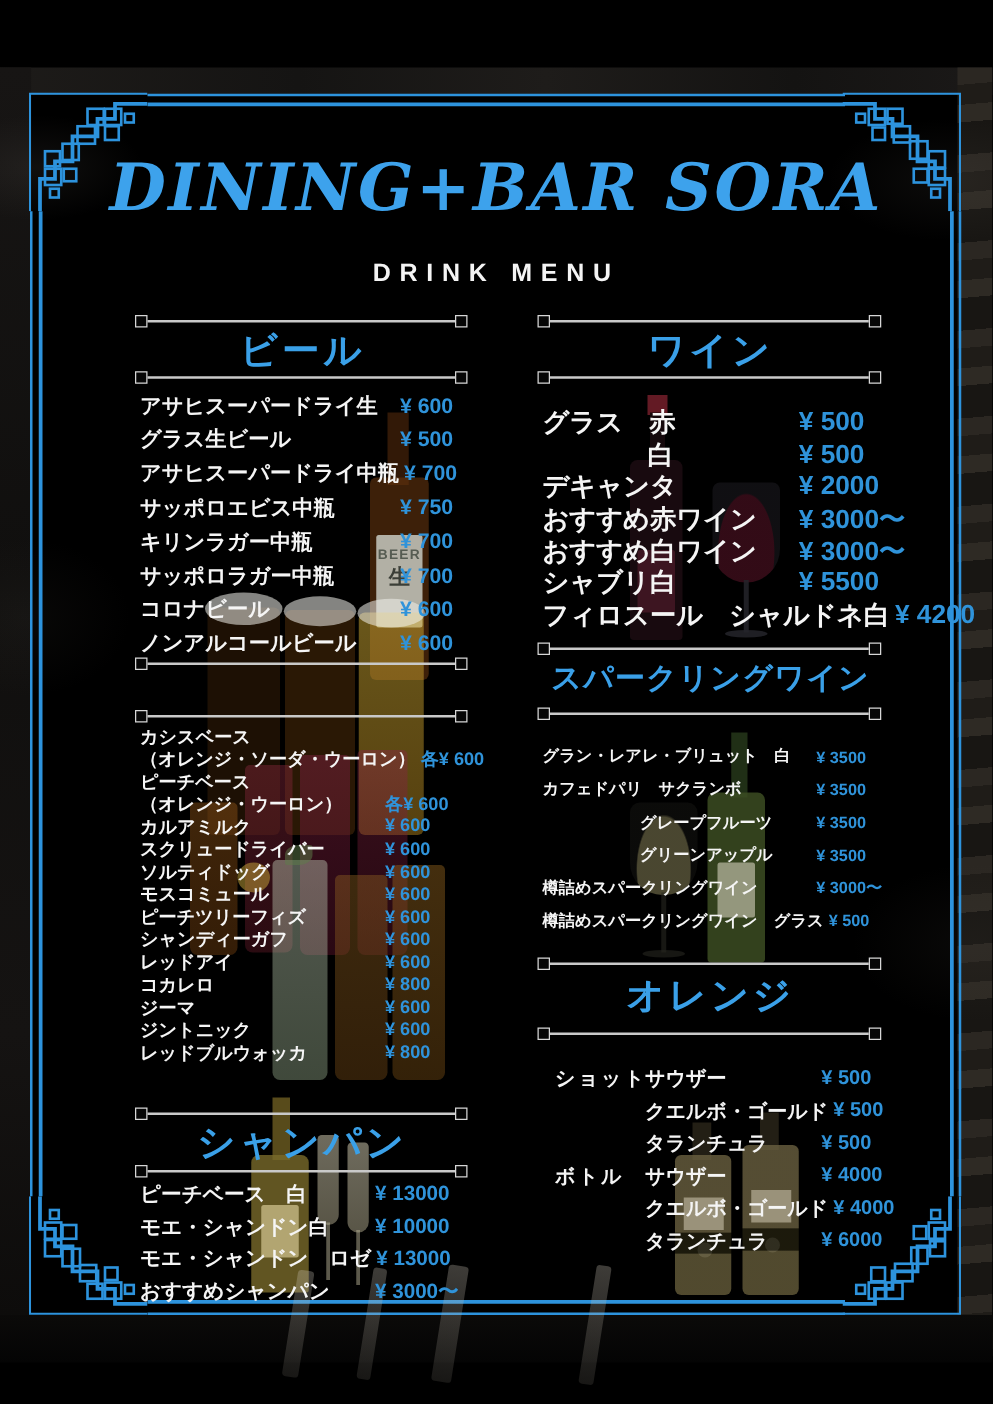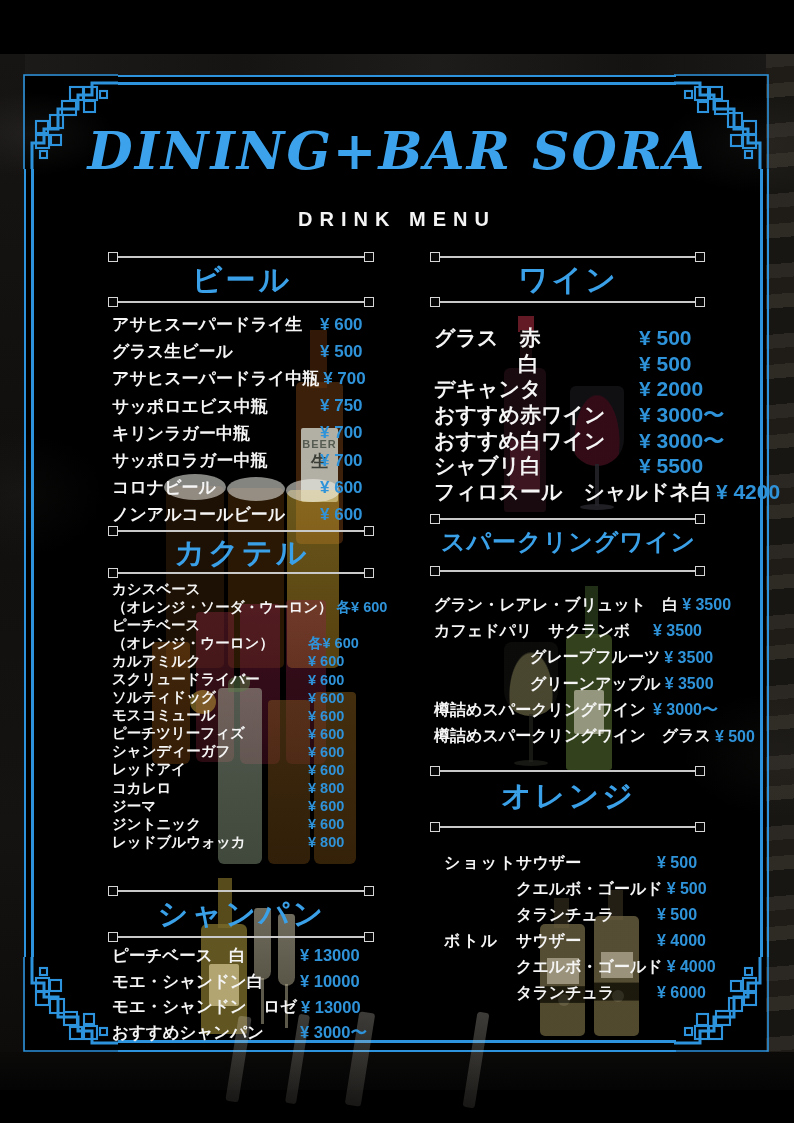--- a/index.html
+++ b/index.html
@@ -61,21 +61,21 @@
   .rows{position:absolute;left:4px;right:0;}
   .row{display:flex;align-items:center;}
   .nm{white-space:nowrap;color:#f5f5f5;font-weight:bold;}
   .sp{flex:1 1 0;min-width:4px;}
   .pr{white-space:nowrap;color:#2f93da;font-weight:bold;flex:0 0 auto;text-align:left;}
   .lbl{white-space:nowrap;color:#f5f5f5;font-weight:bold;flex:0 0 auto;width:72px;letter-spacing:2px;}
 
   .rows-beer .row{height:27.2px;font-size:17px;}      .rows-beer .pr{width:56px;}
   .rows-wine .row{height:25.7px;font-size:21px;}    .rows-wine .pr{width:68px;}
   .rows-cocktail .row{height:18.1px;font-size:14.5px;}.rows-cocktail .pr{width:68px;}
-  .rows-sparkling .row{height:26.3px;font-size:16px;}.rows-sparkling .pr{width:54px;}
+  .rows-sparkling .row{height:26.3px;font-size:13px;}.rows-sparkling .pr{width:54px;}
   .rows-champagne .row{height:25.8px;font-size:16.5px;}.rows-champagne .pr{width:76px;}
   .rows-tequila .row{height:26px;font-size:16px;}     .rows-tequila .pr{width:50px;}
 
   
   .art{position:absolute;inset:0;z-index:2;}
   .shape{position:absolute;}
   .mug{border-radius:5px;}
   .foam{position:absolute;background:rgba(240,240,235,.55);border-radius:50%;}
   .glass-tall{border-radius:4px 4px 6px 6px;}
   .lbl-white{position:absolute;text-align:center;font-weight:bold;color:#565c52;}
@@ -272,21 +272,20 @@
         <span class="pr">¥ 600</span>
       </div>
         <div class="row">
         <span class="nm">ノンアルコールビール</span>
         <span class="sp"></span>
         <span class="pr">¥ 600</span>
       </div>
       </div>
 
     <div class="divider" style="top:530px;"></div>
-    <div class="sec-title t30" style="top:533px;">カクテル</div>
     <div class="divider" style="top:572px;"></div>
     <div class="rows rows-cocktail" style="top:580px;">
         <div class="row">
         <span class="nm">カシスベース</span>
         <span class="sp"></span>
         <span class="pr"></span>
       </div>
         <div class="row">
         <span class="nm">（オレンジ・ソーダ・ウーロン）</span>
         <span class="sp"></span>

